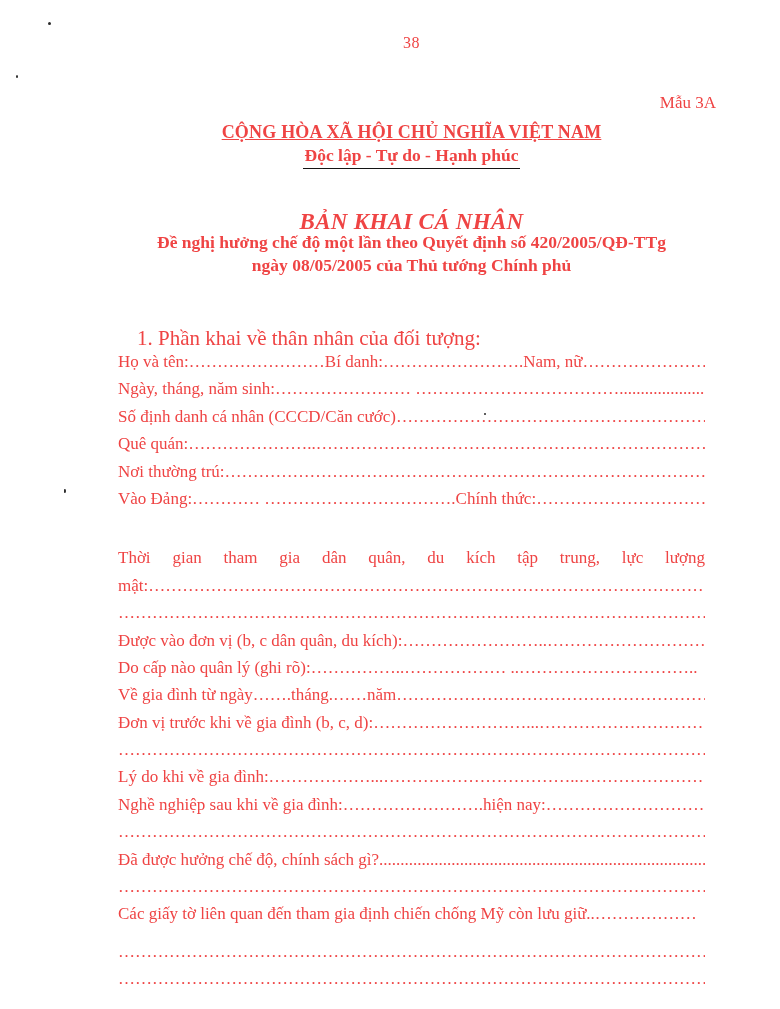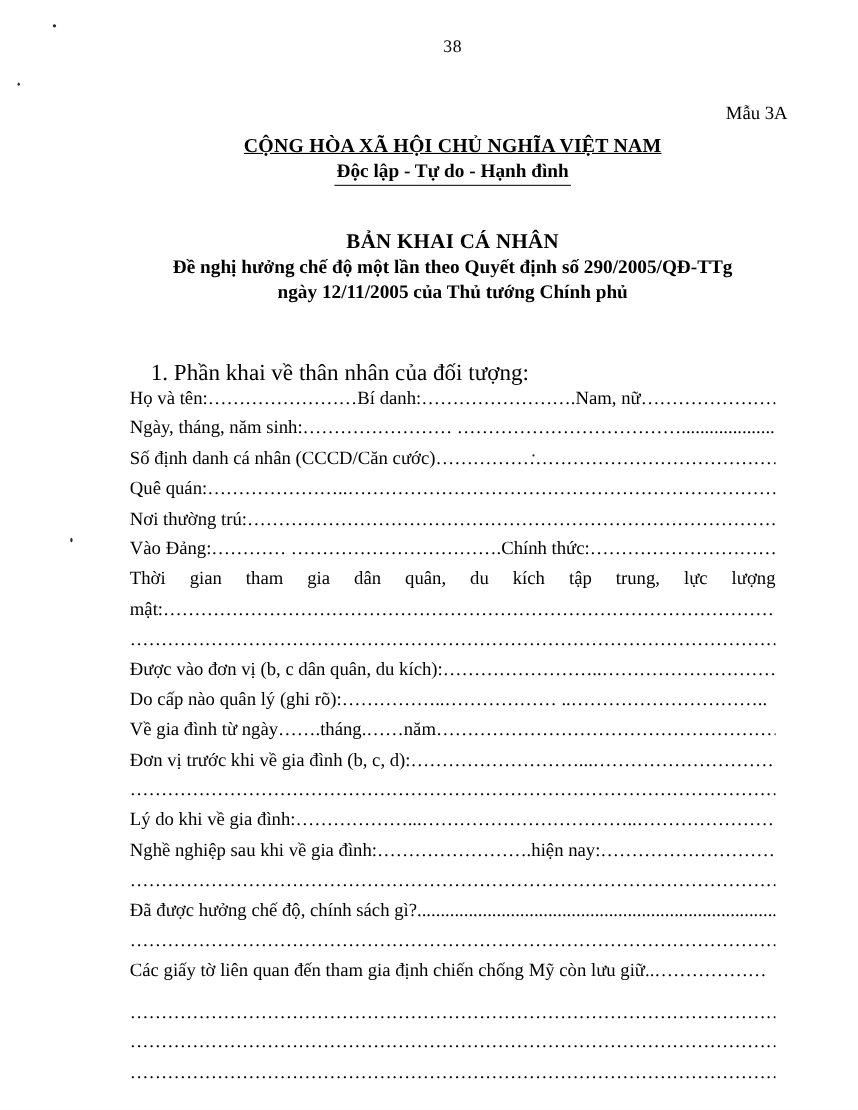--- a/index.html
+++ b/index.html
@@ -2,45 +2,46 @@
 <html><head>
 <meta charset="utf-8">
 <style>
   html,body{margin:0;padding:0;background:#e8e8e8;}
   .page{
     position:relative;
     width:780px;height:1009px;
     background:#ffffff;
     overflow:hidden;
     font-family:"Liberation Serif","DejaVu Serif",serif;
-    color:#000000;
+    color:#ef4444;
   }
   .abs{position:absolute;}
   .hdr{left:118px;width:587px;text-align:center;}
   .page-number{top:34px;font-size:16px;letter-spacing:.5px;}
   .form-code{top:93px;left:auto;right:64px;width:auto;font-size:17px;}
   .national{top:122px;font-size:18px;font-weight:bold;letter-spacing:.2px;text-decoration:underline;}
   .motto-wrap{top:145px;}
   .motto{display:inline-block;font-size:17.5px;font-weight:bold;
          border-bottom:1.6px solid #141414;padding:0 2px 2px 2px;}
   .dateline{top:183px;font-size:16px;font-style:italic;}
-  .title{top:209px;font-size:19px;font-weight:bold;letter-spacing:.3px;}
+  .title{top:209px;font-size:23px;font-weight:bold;letter-spacing:.3px;font-style:italic;}
   .sub1{top:232px;font-size:17.5px;font-weight:bold;}
   .sub2{top:255px;font-size:17.5px;font-weight:bold;}
   .sub3{top:277px;font-size:17px;font-weight:bold;font-style:italic;}
   .section-heading{top:326px;left:137px;width:568px;font-size:21px;font-weight:normal;}
   .body-lines{top:348px;left:118px;width:587px;font-size:17px;}
   .line{
     height:27.4px;line-height:27.4px;
     white-space:nowrap;overflow:hidden;
   }
   .line.just{
     white-space:normal;
     text-align:justify;
     text-align-last:justify;
+    margin-top:32px;
   }
   .line.gap{margin-top:10px;}
   .it{}
   .speck{position:absolute;background:#2a2a2a;border-radius:50%;}
   .speck-1{left:48px;top:22px;width:3px;height:3px;}
   .speck-2{left:16px;top:75px;width:2px;height:3px;}
   .speck-3{left:64px;top:489px;width:2px;height:4px;border-radius:40% 60% 60% 40%;}
   .speck-4{left:484px;top:413px;width:2px;height:2px;}
 </style>
 </head>
@@ -53,29 +54,29 @@
   <div class="speck speck-3"></div>
   <div class="speck speck-4"></div>
 
   <div class="abs hdr page-number">38</div>
 
   <div class="abs form-code">Mẫu 3A</div>
 
   <div class="abs hdr national">CỘNG HÒA XÃ HỘI CHỦ NGHĨA VIỆT NAM</div>
 
   <div class="abs hdr motto-wrap">
-    <span class="motto">Độc lập - Tự do - Hạnh đình</span>
+    <span class="motto">Độc lập - Tự do - Hạnh phúc</span>
   </div>
 
 
   <div class="abs hdr title">BẢN KHAI CÁ NHÂN</div>
 
-  <div class="abs hdr sub1">Đề nghị hưởng chế độ một lần theo Quyết định số 290/2005/QĐ-TTg</div>
+  <div class="abs hdr sub1">Đề nghị hưởng chế độ một lần theo Quyết định số 420/2005/QĐ-TTg</div>
 
-  <div class="abs hdr sub2">ngày 12/11/2005 của Thủ tướng Chính phủ</div>
+  <div class="abs hdr sub2">ngày 08/05/2005 của Thủ tướng Chính phủ</div>
 
 
   <div class="abs section-heading">1. Phần khai về thân nhân của đối tượng:</div>
 
   <div class="abs body-lines">
     <div class="line">Họ và tên:……………………Bí danh:…………………….Nam, nữ………………………..</div>
     <div class="line">Ngày, tháng, năm sinh:…………………… ………………………………................................</div>
     <div class="line">Số định danh cá nhân (CCCD/Căn cước)……………………………………………………..</div>
     <div class="line">Quê quán:…………………..………………………………………………………………………</div>
     <div class="line">Nơi thường trú:……………………………………………………………………………………</div>

